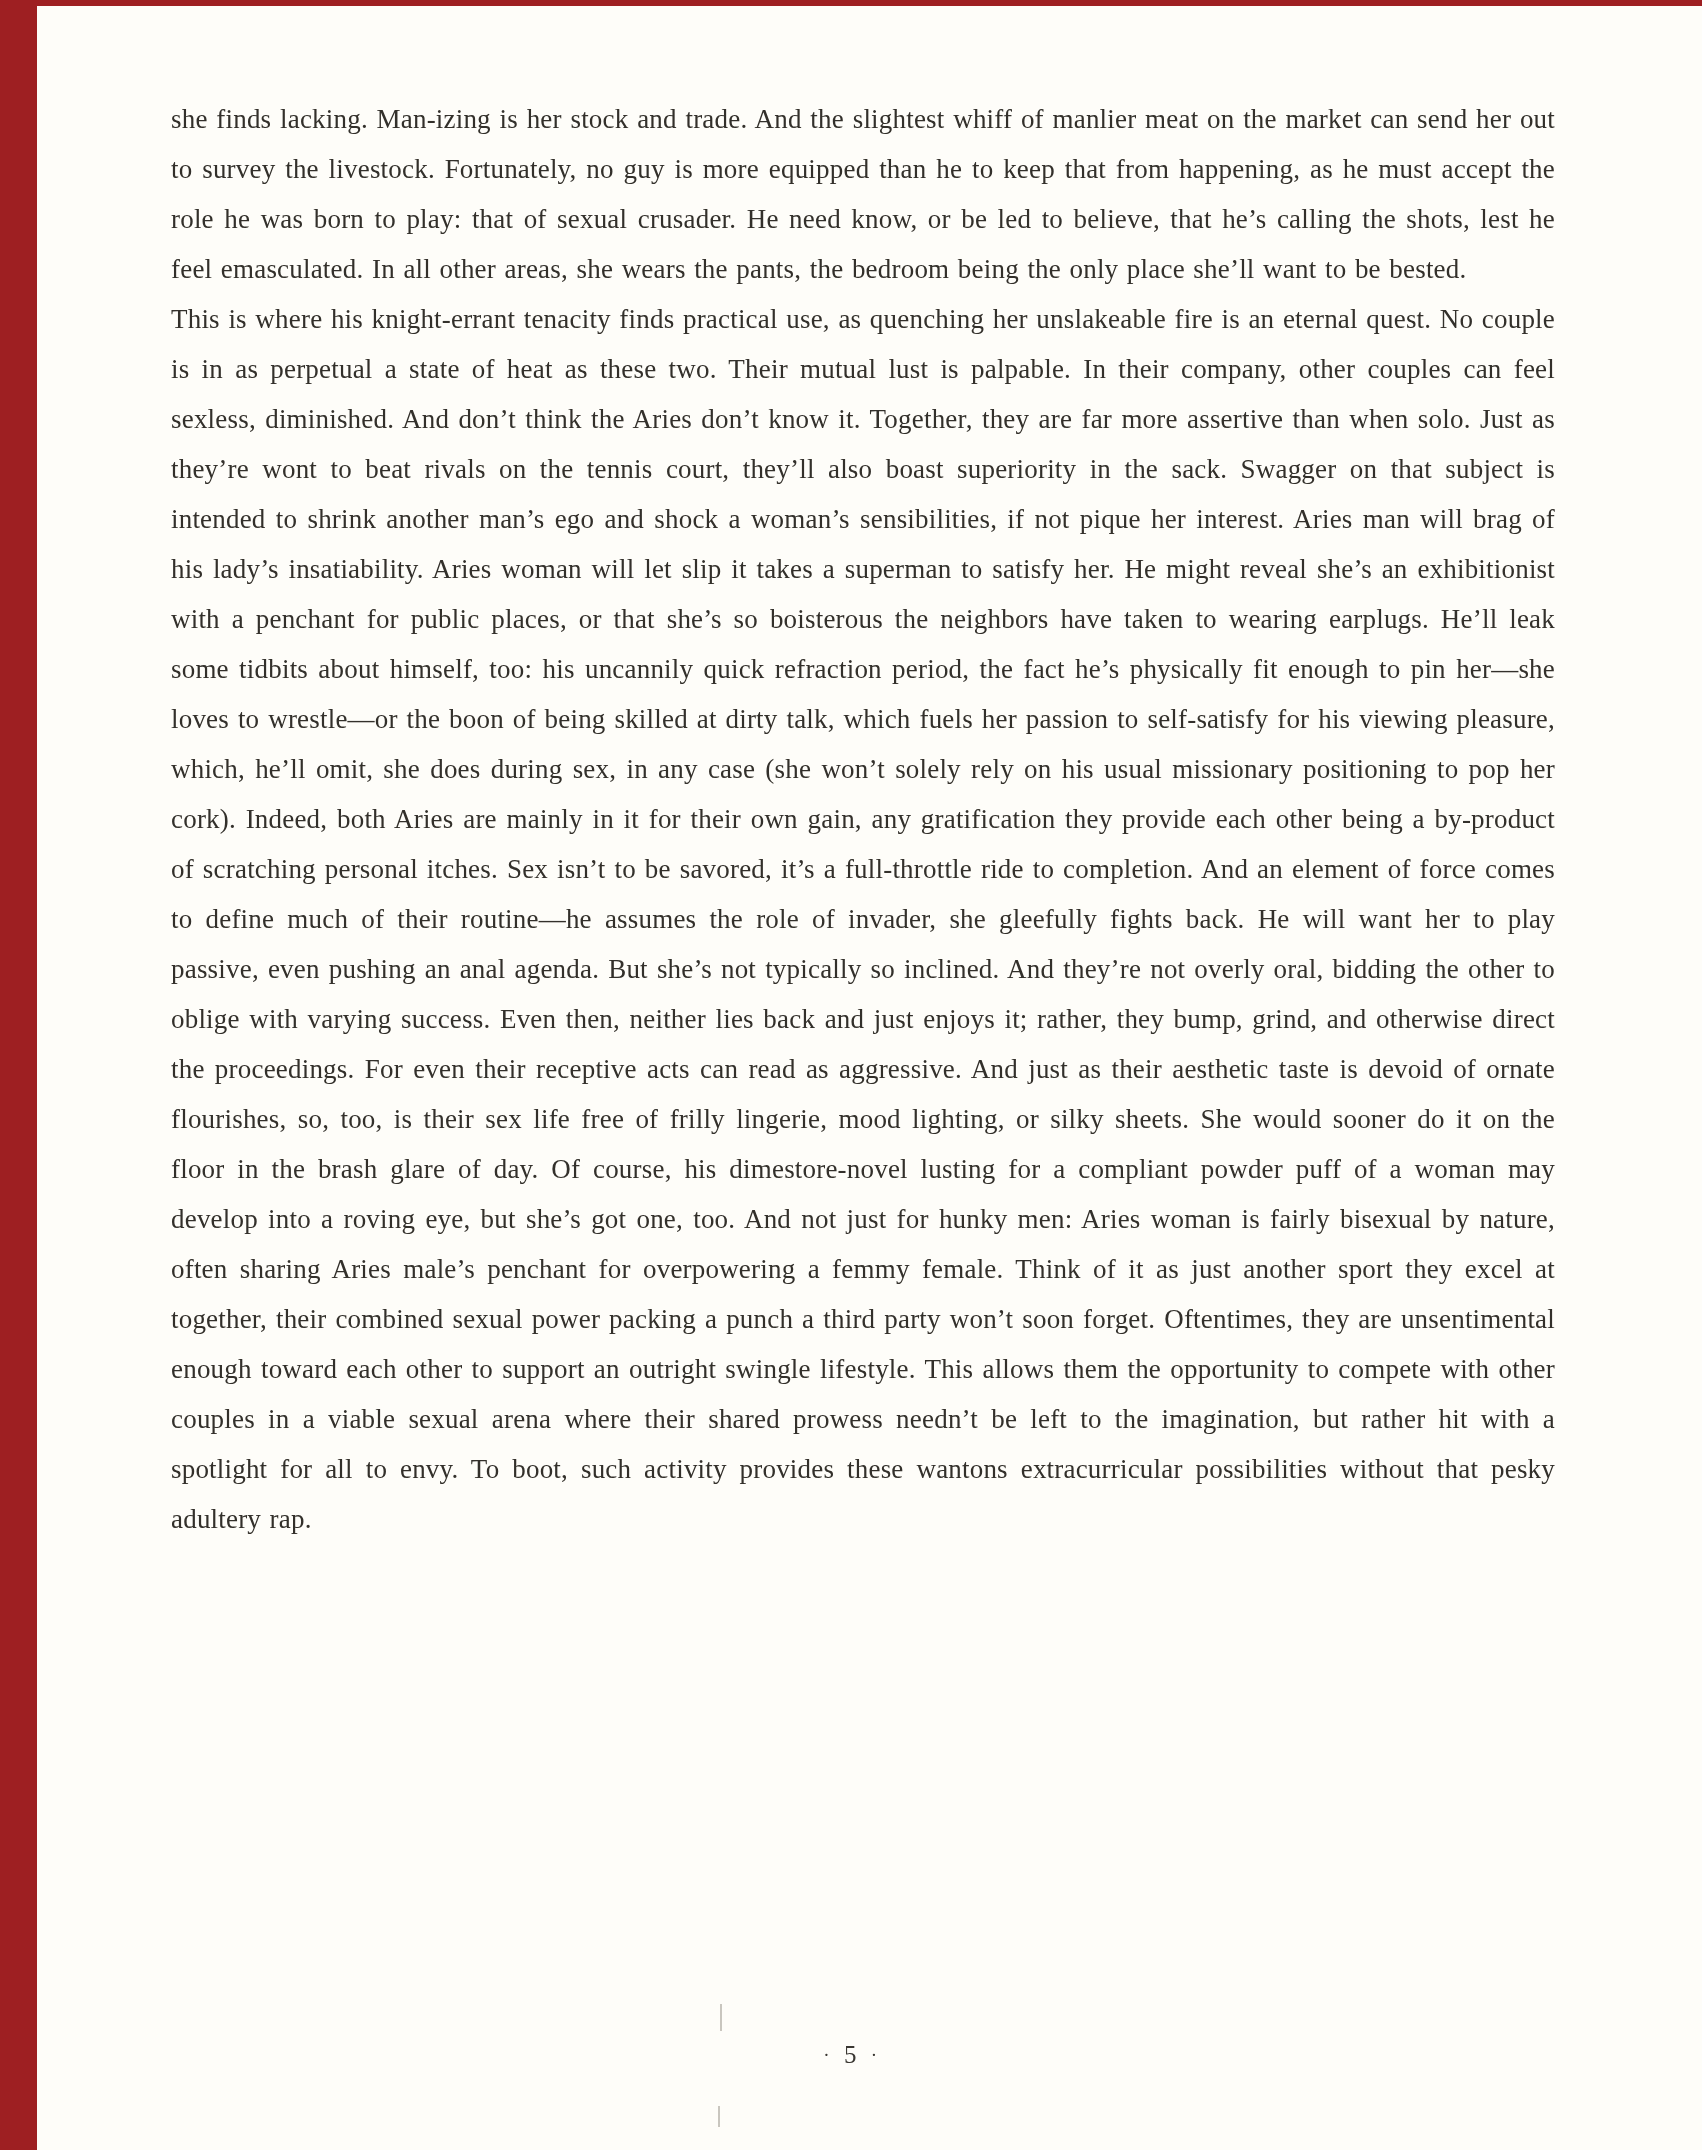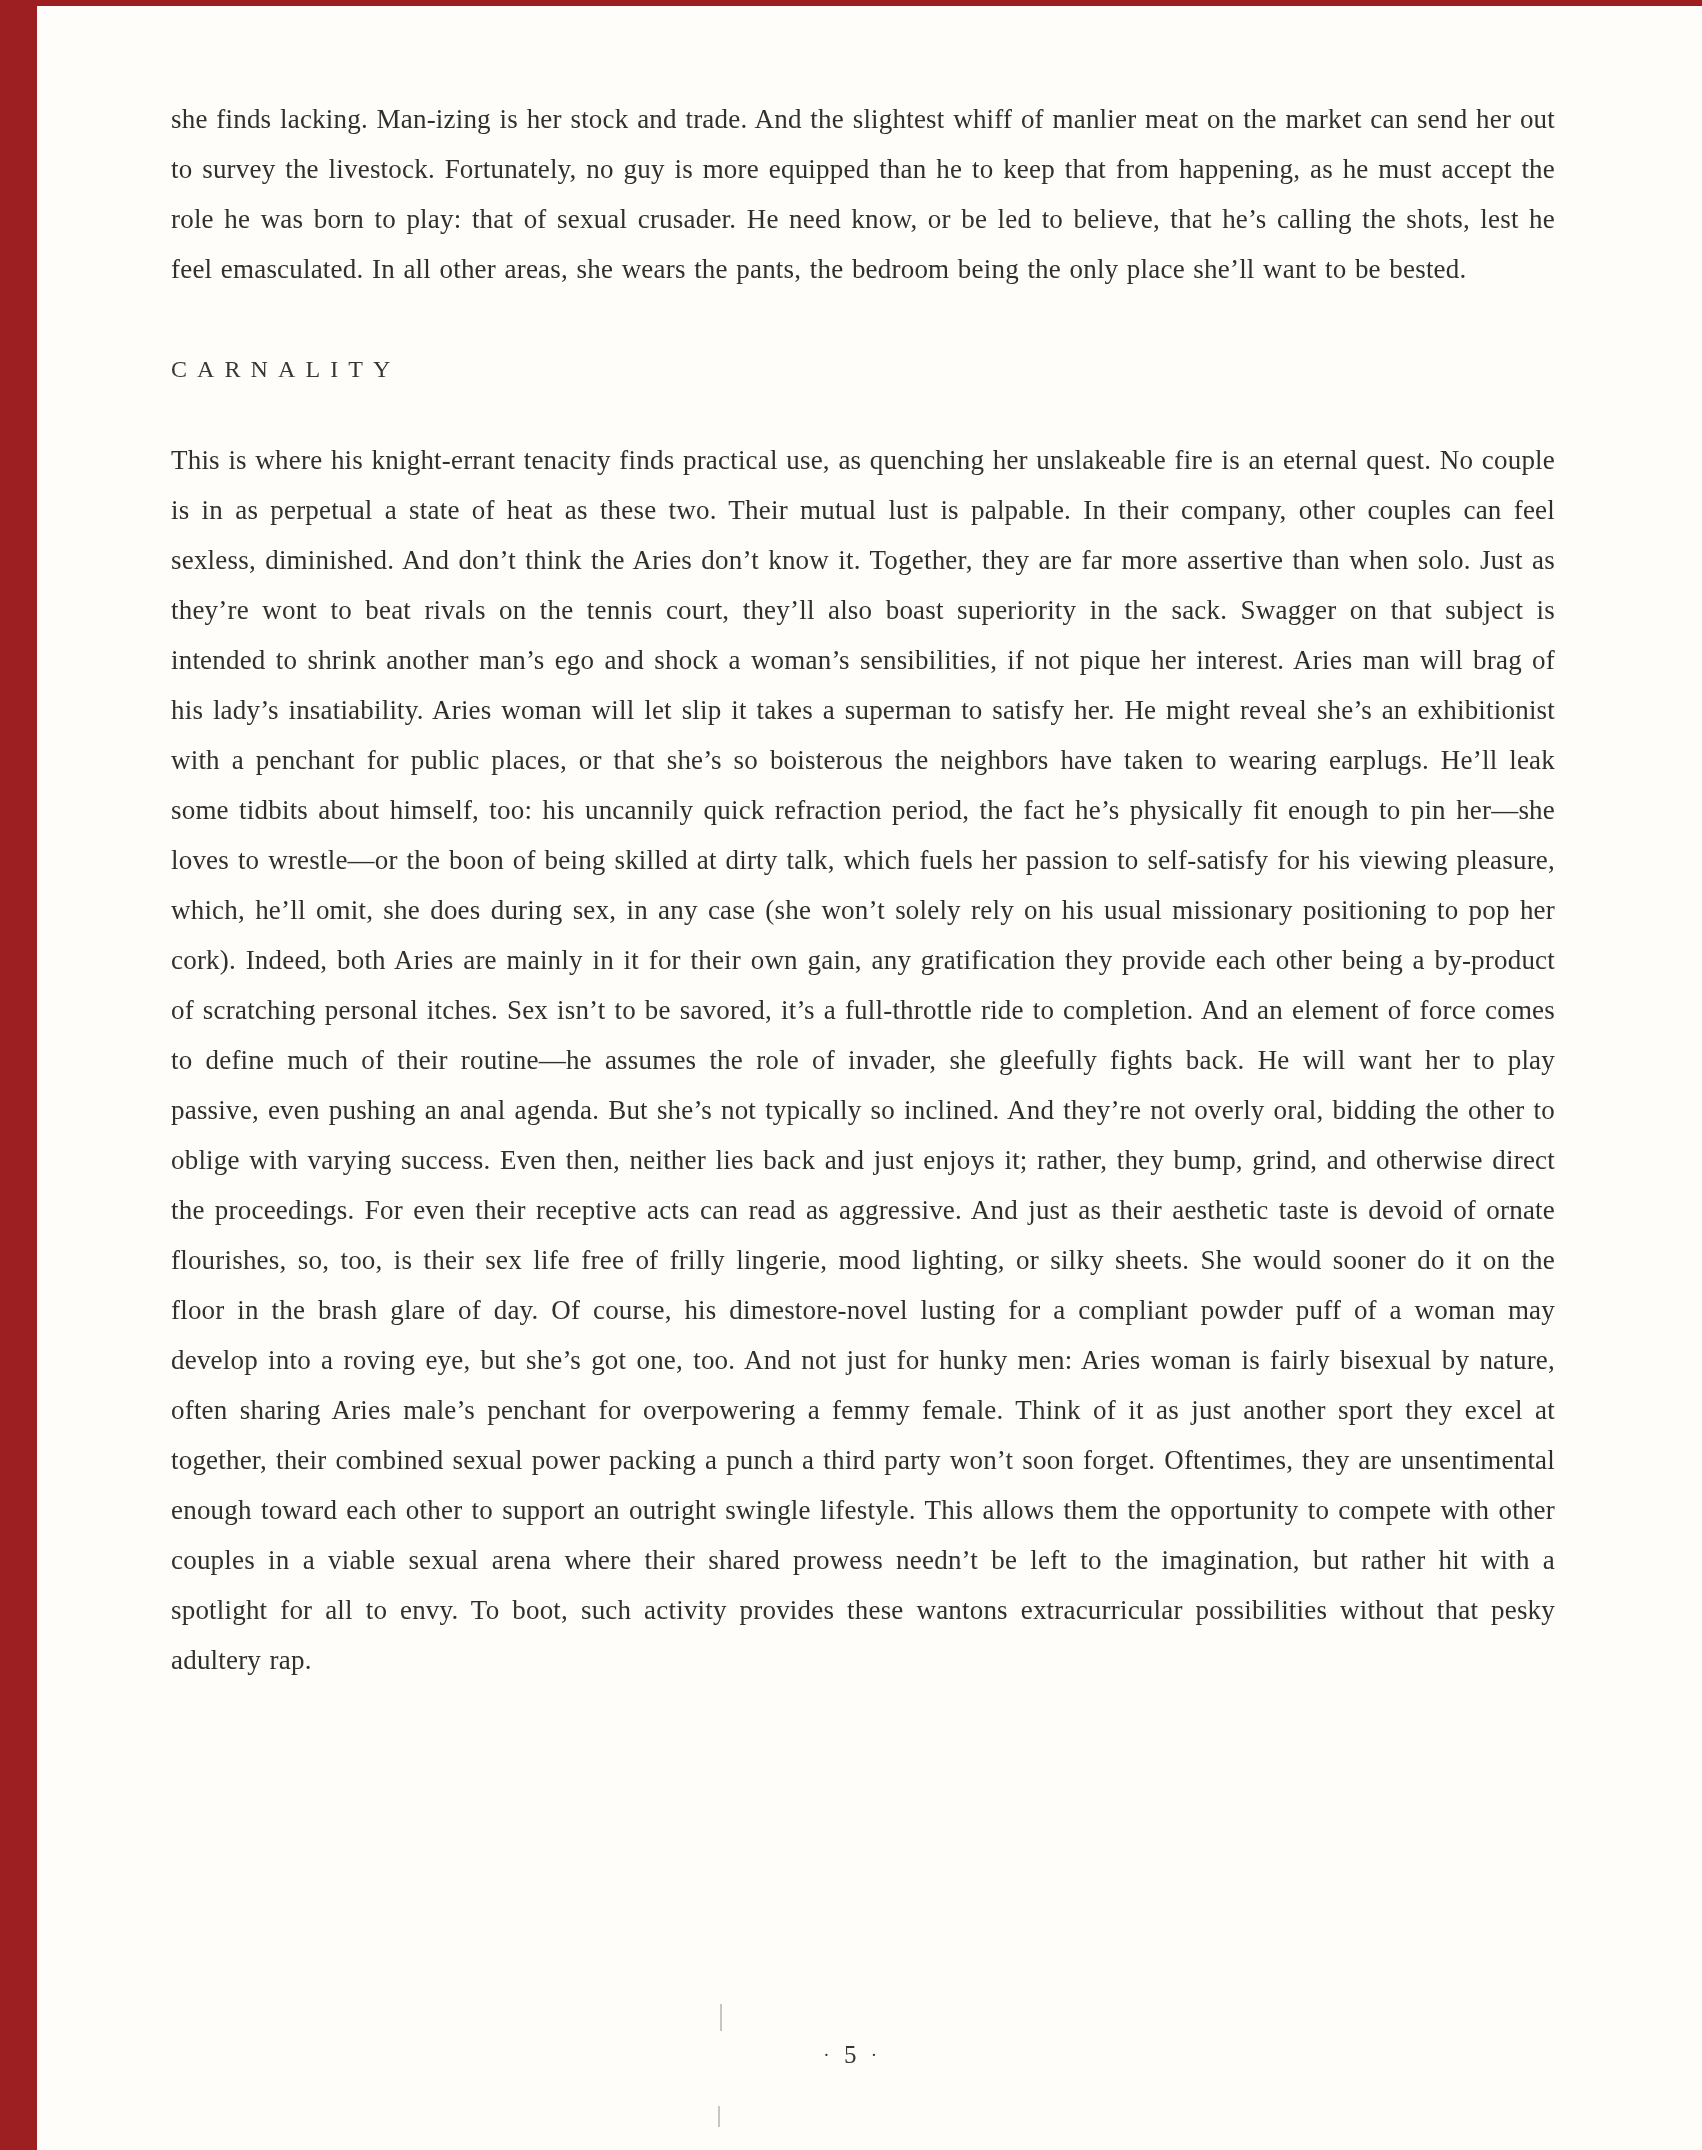--- a/index.html
+++ b/index.html
@@ -85,21 +85,20 @@
 <body>
 
 <div class="page">
 
   <div class="border-top"></div>
   <div class="border-left"></div>
 
   <main class="content">
     <p class="body-text">she finds lacking. Man-izing is her stock and trade. And the slightest whiff of manlier meat on the market can send her out to survey the livestock. Fortunately, no guy is more equipped than he to keep that from happening, as he must accept the role he was born to play: that of sexual crusader. He need know, or be led to believe, that he’s calling the shots, lest he feel emasculated. In all other areas, she wears the pants, the bedroom being the only place she’ll want to be bested.</p>
 
-    <h2 class="section-heading">CARNALITY</h2>
 
     <p class="body-text">This is where his knight-errant tenacity finds practical use, as quenching her unslakeable fire is an eternal quest. No couple is in as perpetual a state of heat as these two. Their mutual lust is palpable. In their company, other couples can feel sexless, diminished. And don’t think the Aries don’t know it. Together, they are far more assertive than when solo. Just as they’re wont to beat rivals on the tennis court, they’ll also boast superiority in the sack. Swagger on that subject is intended to shrink another man’s ego and shock a woman’s sensibilities, if not pique her interest. Aries man will brag of his lady’s insatiability. Aries woman will let slip it takes a superman to satisfy her. He might reveal she’s an exhibitionist with a penchant for public places, or that she’s so boisterous the neighbors have taken to wearing earplugs. He’ll leak some tidbits about himself, too: his uncannily quick refraction period, the fact he’s physically fit enough to pin her—she loves to wrestle—or the boon of being skilled at dirty talk, which fuels her passion to self-satisfy for his viewing pleasure, which, he’ll omit, she does during sex, in any case (she won’t solely rely on his usual missionary positioning to pop her cork). Indeed, both Aries are mainly in it for their own gain, any gratification they provide each other being a by-product of scratching personal itches. Sex isn’t to be savored, it’s a full-throttle ride to completion. And an element of force comes to define much of their routine—he assumes the role of invader, she gleefully fights back. He will want her to play passive, even pushing an anal agenda. But she’s not typically so inclined. And they’re not overly oral, bidding the other to oblige with varying success. Even then, neither lies back and just enjoys it; rather, they bump, grind, and otherwise direct the proceedings. For even their receptive acts can read as aggressive. And just as their aesthetic taste is devoid of ornate flourishes, so, too, is their sex life free of frilly lingerie, mood lighting, or silky sheets. She would sooner do it on the floor in the brash glare of day. Of course, his dimestore-novel lusting for a compliant powder puff of a woman may develop into a roving eye, but she’s got one, too. And not just for hunky men: Aries woman is fairly bisexual by nature, often sharing Aries male’s penchant for overpowering a femmy female. Think of it as just another sport they excel at together, their combined sexual power packing a punch a third party won’t soon forget. Oftentimes, they are unsentimental enough toward each other to support an outright swingle lifestyle. This allows them the opportunity to compete with other couples in a viable sexual arena where their shared prowess needn’t be left to the imagination, but rather hit with a spotlight for all to envy. To boot, such activity provides these wantons extracurricular possibilities without that pesky adultery rap.</p>
   </main>
 
   <footer class="folio">
     <span class="dot">·</span><span>5</span><span class="dot">·</span>
   </footer>
 
   <div class="scan-mark m1"></div>
   <div class="scan-mark m2"></div>

